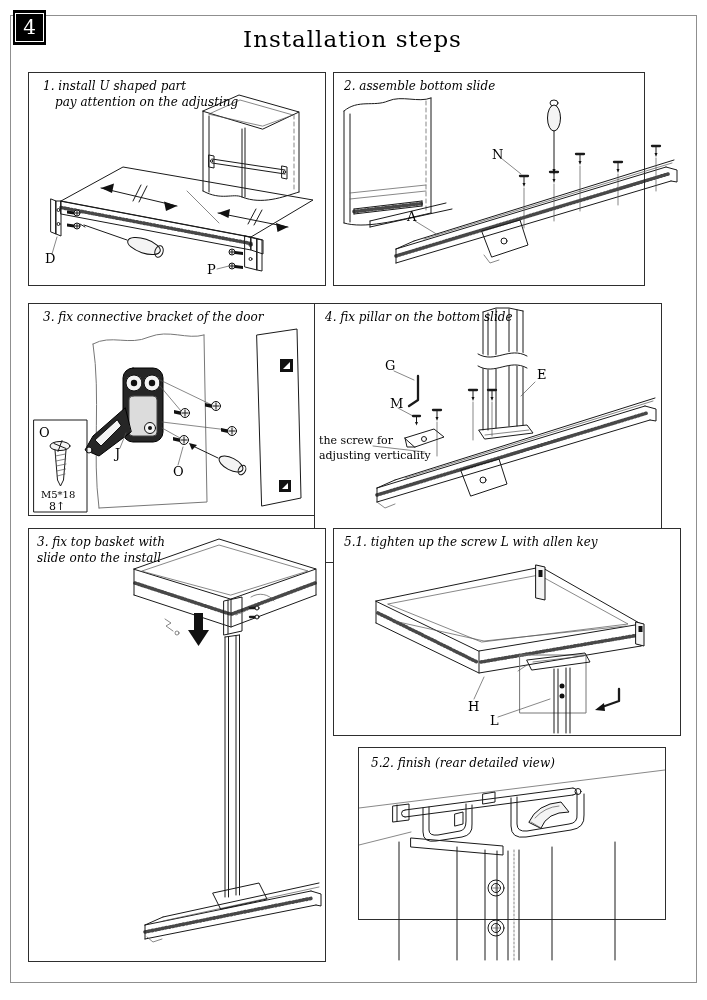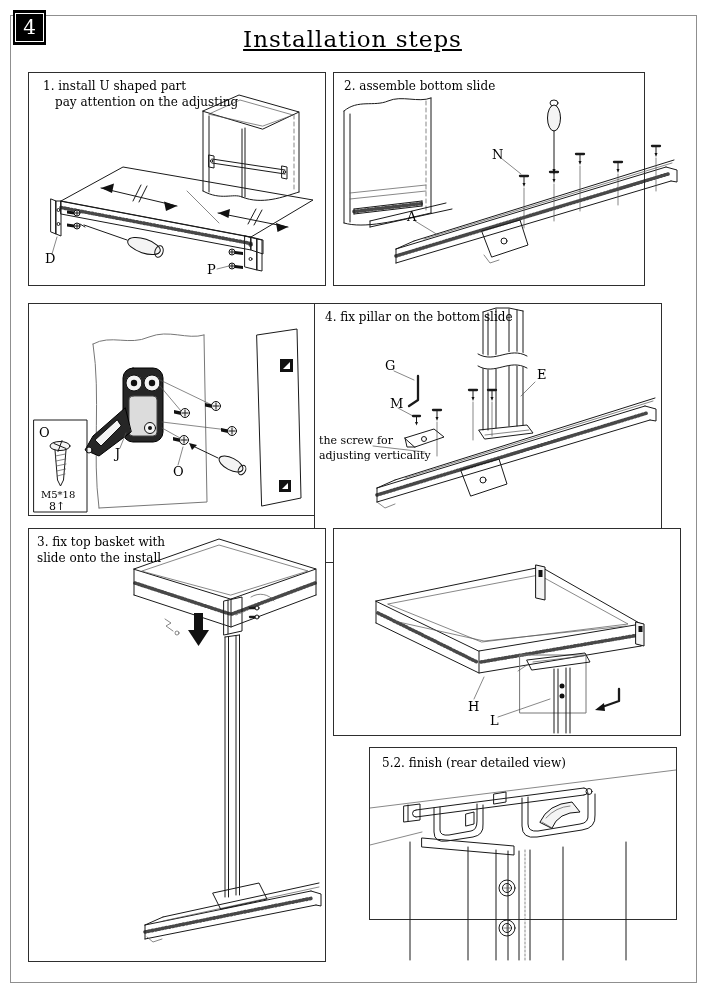--- a/index.html
+++ b/index.html
@@ -3,23 +3,23 @@
 <meta charset="utf-8">
 <style>
   html,body{margin:0;padding:0;background:#fff;}
   .stage{position:relative;width:707px;height:1000px;background:#fff;
          font-family:"DejaVu Serif",serif;color:#000;overflow:hidden;}
   .outer{position:absolute;left:10px;top:15px;width:685px;height:966px;border:1px solid #8f8f8f;}
   .badge{position:absolute;left:13px;top:10px;width:33px;height:35px;background:#000;
          display:flex;align-items:center;justify-content:center;}
   .badge-in{border:1px solid #fff;color:#fff;font-size:20px;line-height:24px;padding:1px 7px 2px 7px;}
   .main-title{position:absolute;left:10px;top:26px;width:685px;text-align:center;
-              font-size:23px;letter-spacing:1px;text-decoration:underline;}
+              font-size:23px;letter-spacing:1px;}
   .panel{position:absolute;border:1px solid #2e2e2e;background:#fff;box-sizing:border-box;}
-  .ptitle{position:absolute;font-size:12px;white-space:nowrap;z-index:3;}
+  .ptitle{position:absolute;font-size:12px;white-space:nowrap;z-index:3;font-style:italic;}
   .panel svg{position:absolute;left:0;top:0;}
   .d *:not(text){fill:none;stroke:#1a1a1a;stroke-width:1;stroke-linejoin:round;stroke-linecap:round;}
   .d .thin{stroke:#555;stroke-width:.7;}
   .d .gray{stroke:#777;}
   .d .dash{stroke-dasharray:4 3;}
   .d .dot{stroke-dasharray:2 2;}
   .d .hatch{stroke-width:3.6;stroke-dasharray:1.2 2.3;opacity:.8;}
   .d .fillk{fill:#111;stroke:none;}
   .d .dark{fill:#262626;stroke:#000;}
   .d .lite{fill:#dcdcdc;stroke:#444;}
@@ -161,20 +161,21 @@
           <path class="fillk" d="M218.5,96 h3 l-1.5,6 z"></path>
       </g>
       <path class="thin" d="M167,85 L187,101"></path>
       <path class="thin" d="M81,148 L104,162"></path>
       <text x="158" y="86">N</text>
       <text x="73" y="148">A</text>
     </svg>
   </section>
 
   <section class="panel" style="left:28px;top:303px;width:298px;height:213px">
+    <div class="ptitle" style="left:14px;top:6px">3. fix connective bracket of the door</div>
     <svg class="d" width="296" height="211" viewBox="0 0 296 211">
       <g>
         <path class="gray" d="M64,40 C82,30 100,42 120,33 C140,25 158,36 175,31"></path>
         <path class="gray" d="M175,31 L178,198 L70,204"></path>
         <path class="gray" d="M70,204 C63,150 72,92 64,40"></path>
       </g>
       <g>
         <rect class="dark" x="94" y="64" width="40" height="74" rx="10"></rect>
         <circle class="fw" cx="105" cy="79" r="8"></circle>
           <circle class="fillk" cx="105" cy="79" r="3.2"></circle>
@@ -325,20 +326,21 @@
         <path d="M116,410 L287,376 M116,396 V410"></path>
         <path class="hatch" d="M116,403 L284,369"></path>
         <path class="thin" d="M134,392 L290,358"></path>
         <path d="M184,364 L230,354 L238,370 L192,380 Z"></path>
         <path class="thin" d="M118,408 l6,5 l9,-3"></path>
       </g>
     </svg>
   </section>
 
   <section class="panel" style="left:333px;top:528px;width:348px;height:208px">
+    <div class="ptitle" style="left:10px;top:6px">5.1. tighten up the screw L with allen key</div>
     <svg class="d" width="346" height="206" viewBox="0 0 346 206">
       <g>
         <path d="M42,72 L207,38 L307,95 L145,122 Z"></path>
         <path class="thin" d="M54,75 L205,46 L294,95 L148,113 Z"></path>
         <path d="M42,72 V94 M145,122 V144 M307,95 V117"></path>
         <path d="M42,94 L145,144 L307,117"></path>
         <path class="hatch" d="M44,84 L143,133 M147,133 L305,106"></path>
         <path class="fw" d="M202,36 L211,38 L211,71 L202,69 Z"></path>
         <rect class="fillk" x="204.5" y="41" width="4" height="7"></rect>
         <path class="fw" d="M302,93 L310,95 L310,117 L302,115 Z"></path>
@@ -357,21 +359,21 @@
         <path class="thick" d="M285,160 V172 L268,178"></path>
         <path class="fillk" d="M261,181 L270,174 L271,182 Z"></path>
       </g>
       <path class="thin" d="M140,170 L150,148"></path>
       <path class="thin" d="M164,188 L216,170"></path>
       <text x="134" y="182">H</text>
       <text x="156" y="196">L</text>
     </svg>
   </section>
 
-  <section class="panel" style="left:369px;top:747px;width:308px;height:173px">
+  <section class="panel" style="left:358px;top:747px;width:308px;height:173px">
     <div class="ptitle" style="left:12px;top:8px">5.2. finish (rear detailed view)</div>
     <svg class="d" width="306" height="213" viewBox="0 0 306 213">
       <g>
         <path class="thin" d="M0,60 L306,22 M0,97 L52,84"></path>
         <path d="M46,62 L214,40 M46,69 L214,47"></path>
         <path d="M46,62 A3.5,3.5 0 0 0 46,69 M214,40 A3.5,3.5 0 0 1 214,47"></path>
         <circle cx="219" cy="43.5" r="3"></circle>
         <path d="M34,58 L50,56 L50,72 L34,74 Z M38,57 V73"></path>
         <path d="M124,46 L136,44 L136,54 L124,56 Z"></path>
         <path d="M96,66 L104,64 L104,76 L96,78 Z"></path>

